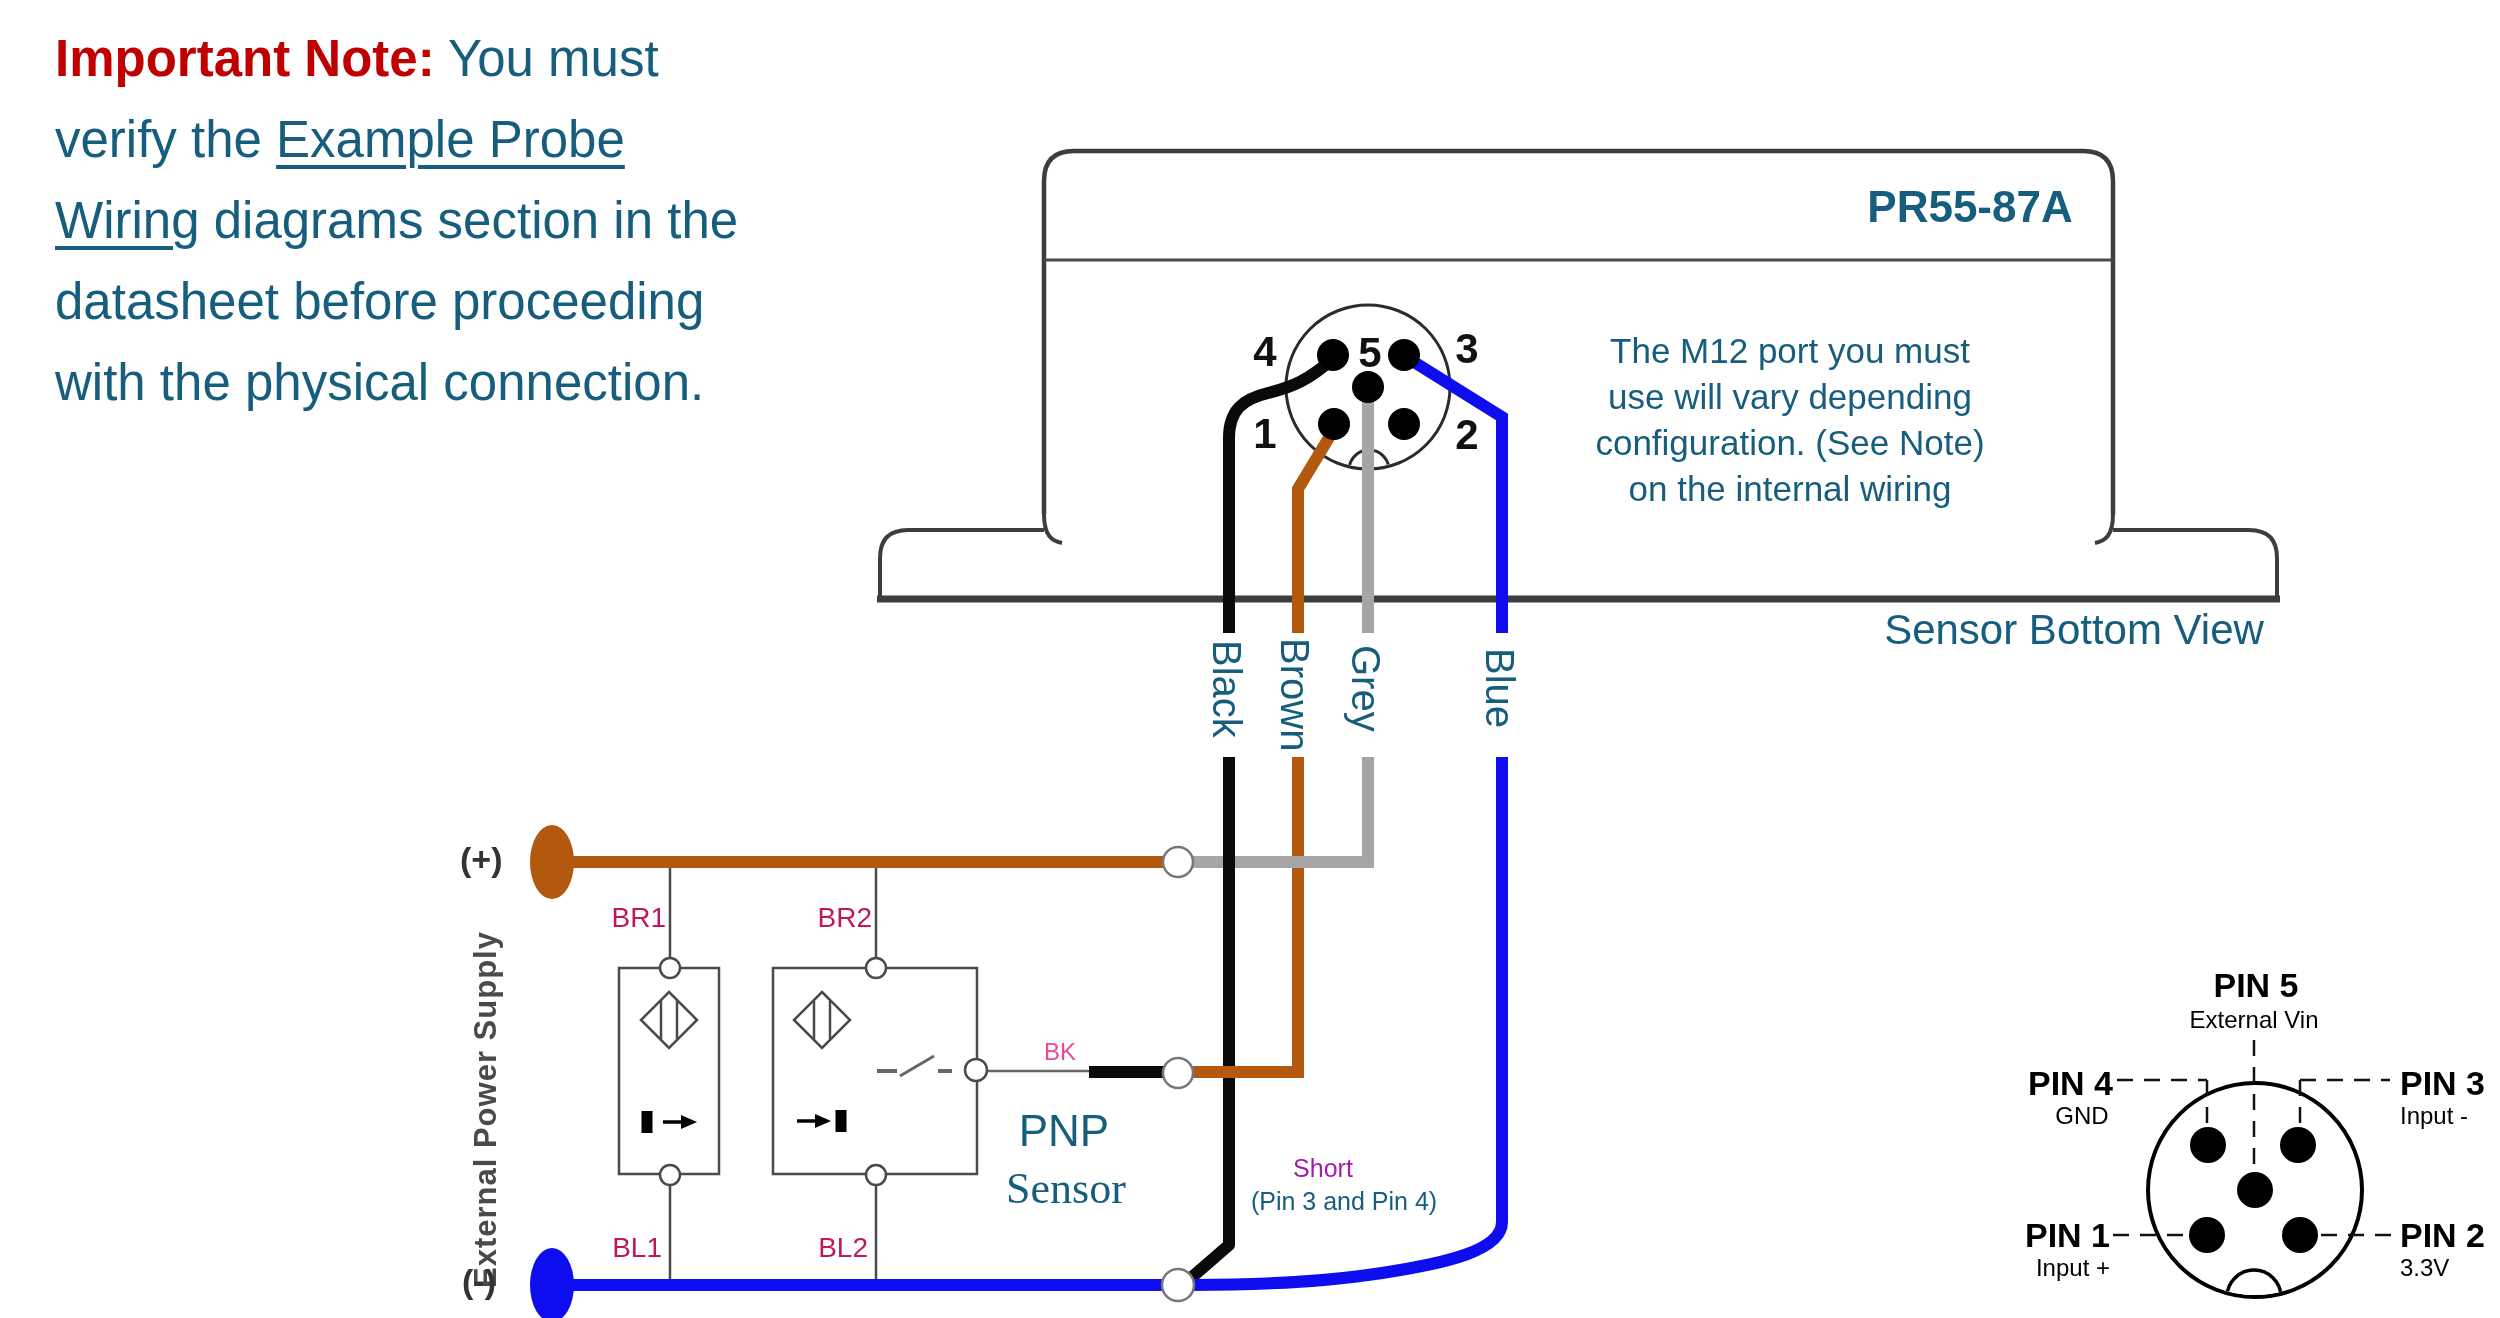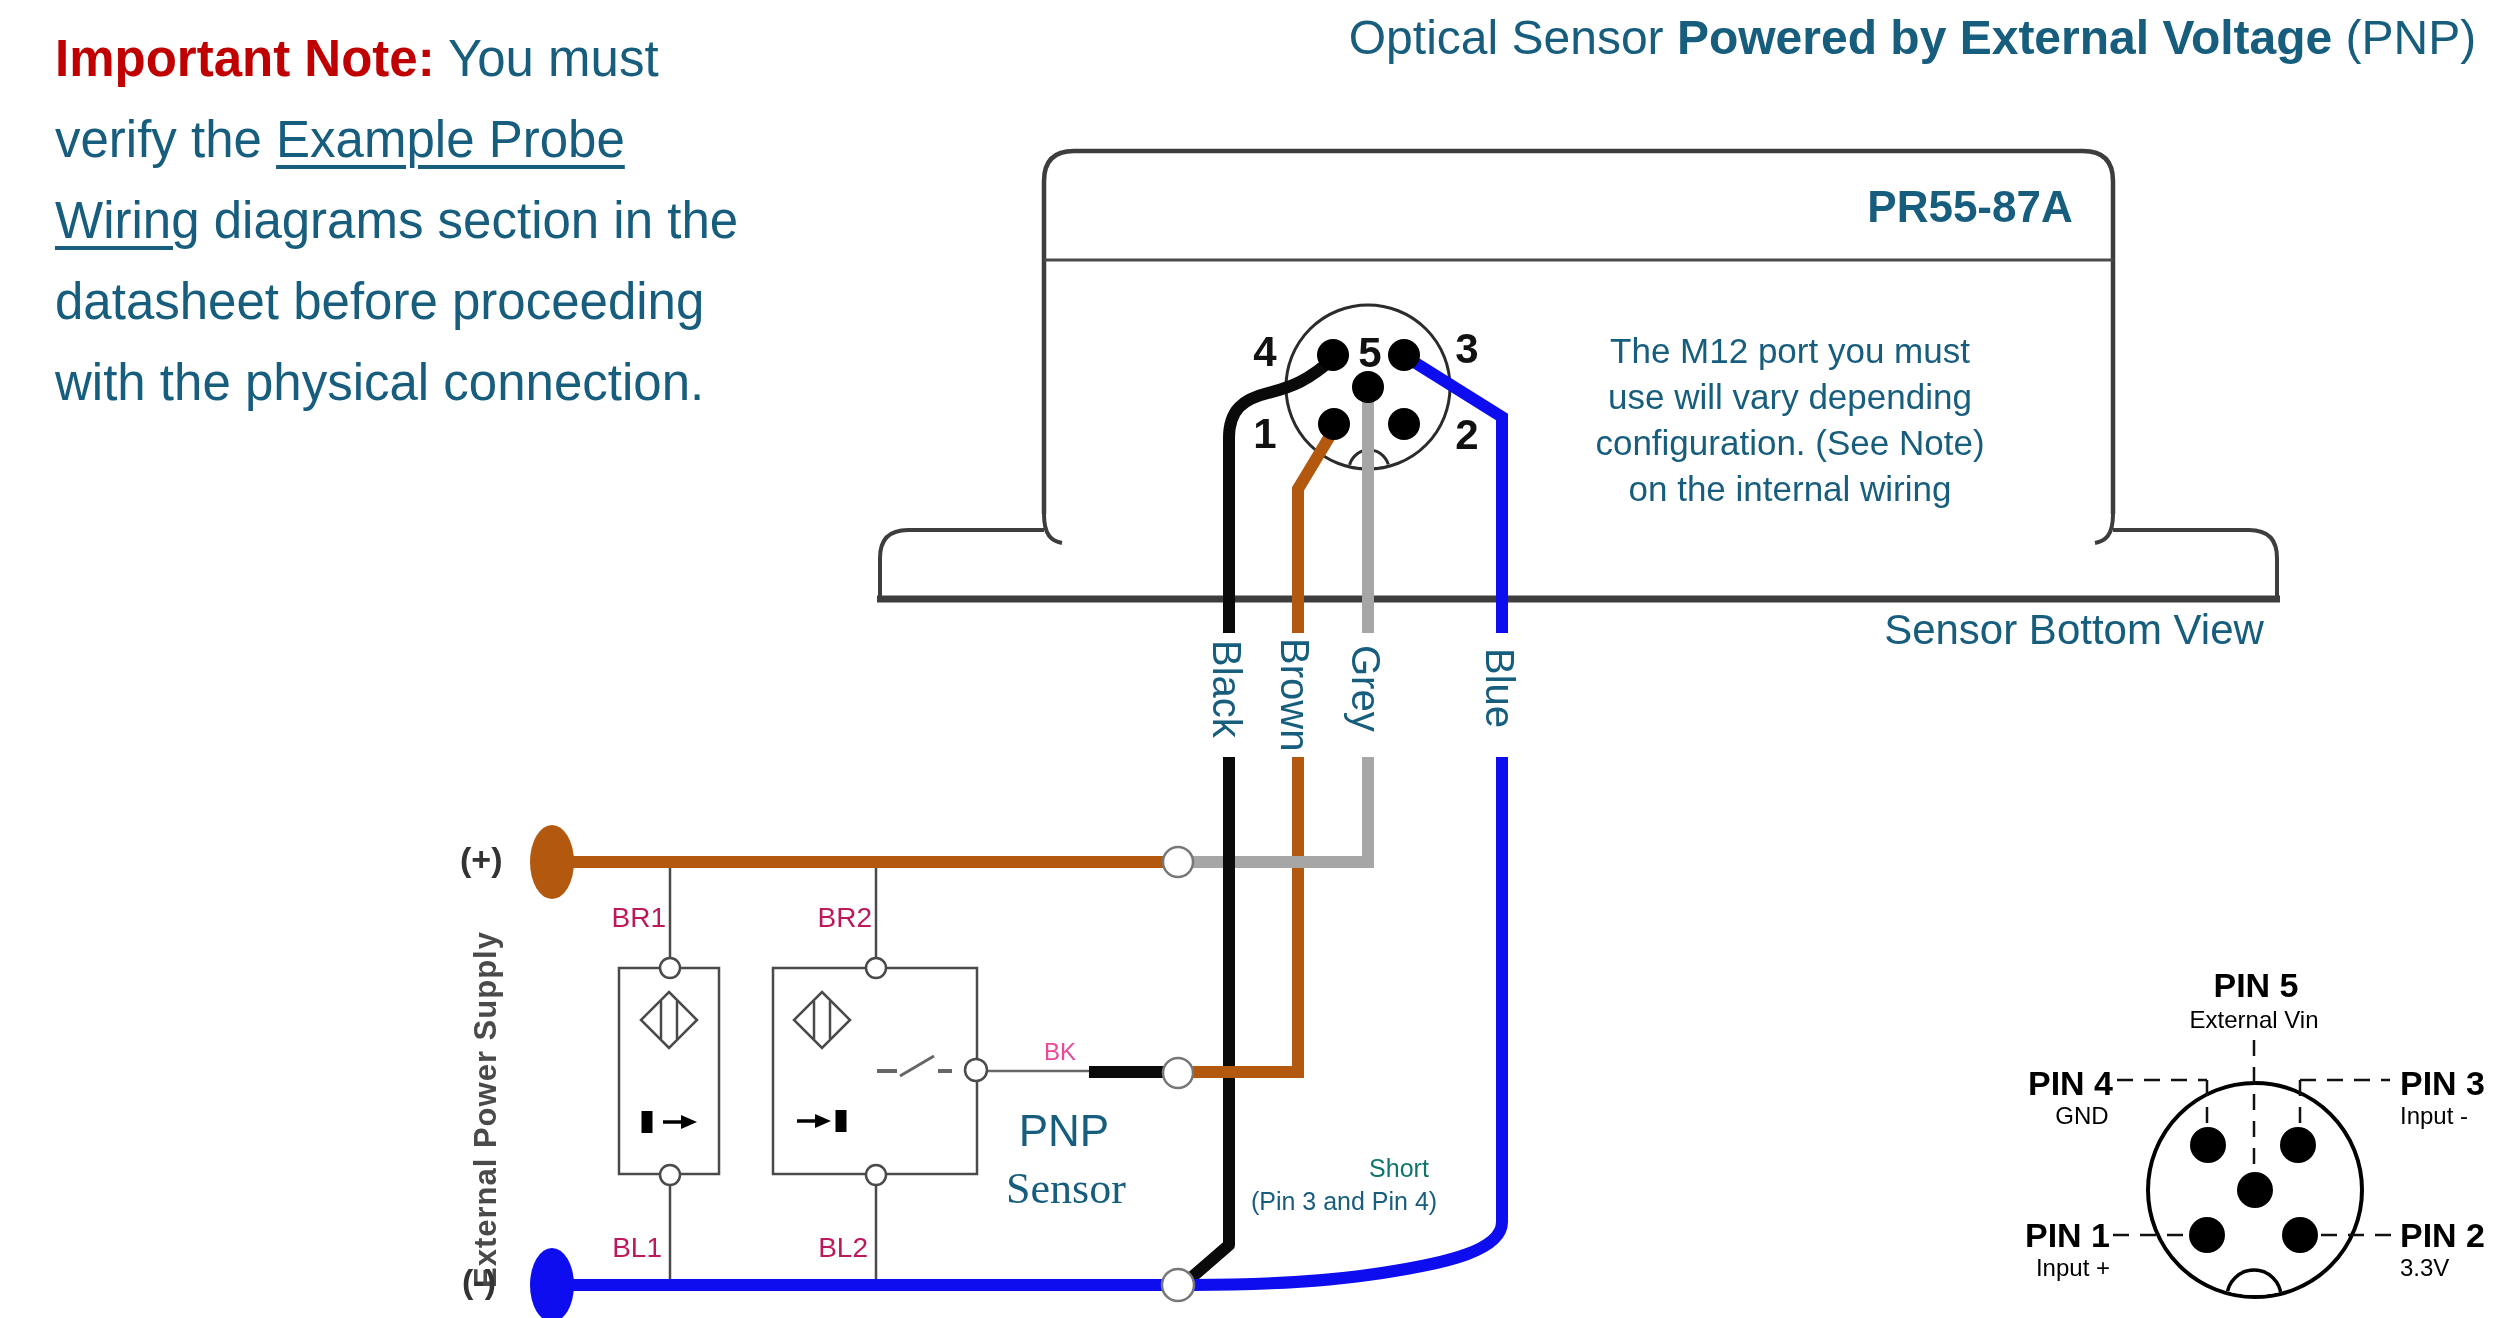--- a/index.html
+++ b/index.html
@@ -18,21 +18,21 @@
   .pin-digit{width:50px;text-align:center;font-size:42px;font-weight:bold;color:#111;}
   .vlabel{transform:rotate(90deg);transform-origin:left top;white-space:nowrap;
           font-size:40px;color:#175D7D;}
   .eps-label{transform:rotate(-90deg);transform-origin:left top;white-space:nowrap;
              font-size:31px;font-weight:bold;color:#4a4a4a;letter-spacing:1px;left:468px;top:1288px;}
   .term-label{font-size:34px;font-weight:bold;color:#333;}
   .ref-label{width:100px;text-align:right;font-size:28px;color:#be185d;}
   .bk-label{left:1028px;top:1038px;width:64px;text-align:center;font-size:24px;color:#ec4899;}
   .pnp1{left:964px;top:1106px;width:200px;text-align:center;font-size:44px;color:#175D7D;}
   .pnp2{left:966px;top:1163px;width:200px;text-align:center;font-size:44px;color:#175D7D;font-family:Liberation Serif, serif;}
-  .short1{left:1299px;top:1154px;width:200px;text-align:center;font-size:25px;color:#0f766e;}
+  .short1{left:1223px;top:1154px;width:200px;text-align:center;font-size:25px;color:#a21caf;}
   .short2{left:1219px;top:1187px;width:250px;text-align:center;font-size:25px;color:#175D7D;}
   .po-bold{font-size:34px;font-weight:bold;color:#000;white-space:nowrap;}
   .po-reg{font-size:24px;color:#000;white-space:nowrap;}
   .ra{text-align:right;}
   .ca{text-align:center;}
 </style>
 </head>
 <body>
 
 <div id="canvas">
@@ -170,21 +170,20 @@
   </svg>
 
   <div class="abs note-block">
     <div><span class="note-red">Important Note:</span><span> You must</span></div>
     <div><span>verify the </span><span class="uline">Example Probe</span></div>
     <div><span class="uline">Wiring</span><span> diagrams section in the</span></div>
     <div>datasheet before proceeding</div>
     <div>with the physical connection.</div>
   </div>
 
-  <div class="abs main-title"><span>Optical Sensor </span><b>Powered by External Voltage</b><span> (PNP)</span></div>
 
   <div class="abs model-label">PR55-87A</div>
   <div class="abs m12-note">
     <div>The M12 port you must</div>
     <div>use will vary depending</div>
     <div>configuration. (See Note)</div>
     <div>on the internal wiring</div>
   </div>
   <div class="abs bottom-view">Sensor Bottom View</div>
 

